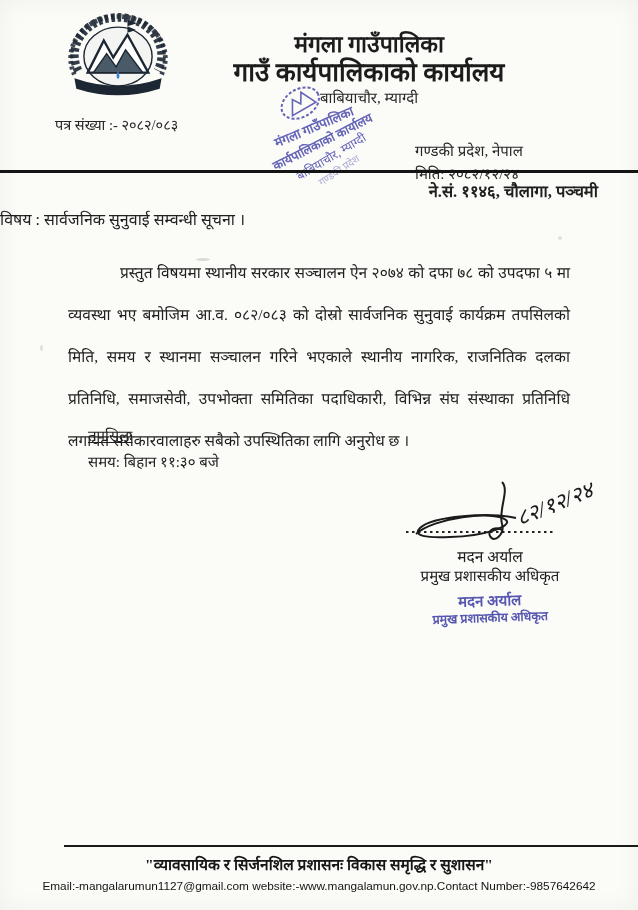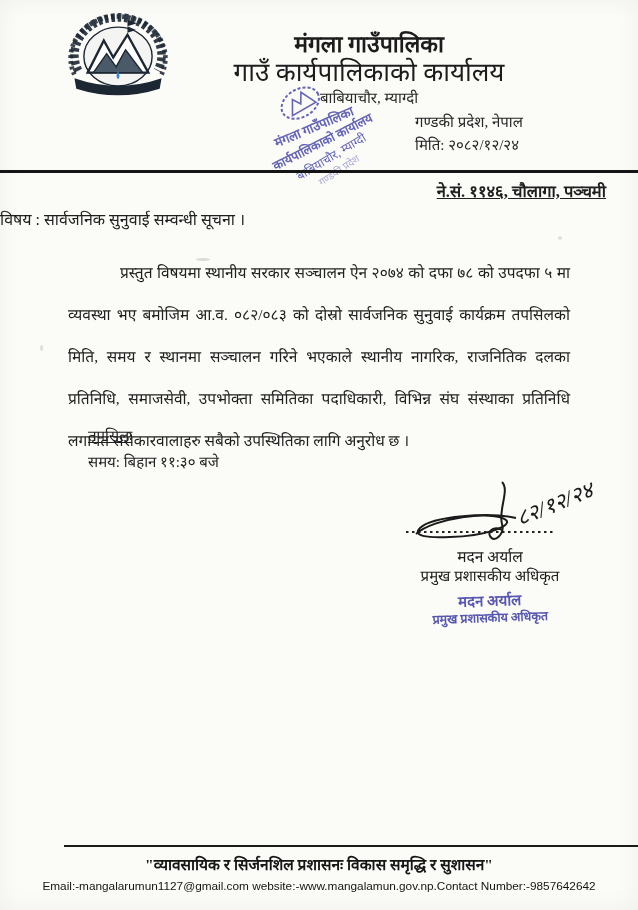--- a/index.html
+++ b/index.html
@@ -11,40 +11,40 @@
   .page {
     position:relative; width:638px; height:910px;
     background:#fbfbf8; overflow:hidden; color:#222;
     box-shadow: inset 0 0 25px rgba(0,0,0,0.05);
   }
   
   .logo { position:absolute; left:60px; top:12px; width:116px; height:90px; }
   .org-line1 { position:absolute; left:160px; right:60px; top:27px; text-align:center;
     font-size:23px; font-weight:bold; color:#1c1c1c; }
   .org-line2 { position:absolute; left:140px; right:40px; top:53px; text-align:center;
-    font-size:26px; font-weight:normal; color:#1c1c1c; }
+    font-size:26px; font-weight:bold; color:#1c1c1c; }
   .org-line3 { position:absolute; left:160px; right:60px; top:87px; text-align:center;
     font-size:15px; color:#2a2a2a; }
   
   .meta-left { position:absolute; left:55px; top:112px; font-size:14.5px; line-height:26px; color:#262626; }
-  .meta-right { position:absolute; left:415px; top:111px; font-size:15px; line-height:23px; color:#262626; }
+  .meta-right { position:absolute; left:415px; top:140px; font-size:15px; line-height:23px; color:#262626; }
   
   .stamp {
     position:absolute; left:238px; top:80px; width:170px; height:125px;
     transform:rotate(-30deg); color:#4a4aad; opacity:.85;
     text-align:center; pointer-events:none;
   }
   .stamp .s-emblem { display:block; margin:0 auto 1px auto; }
   .stamp .s1 { font-size:13px; font-weight:bold; transform:rotate(7deg); }
   .stamp .s2 { font-size:12.5px; font-weight:bold; transform:rotate(3deg); }
   .stamp .s3 { font-size:12px; transform:rotate(-1deg); }
   .stamp .s4 { font-size:10px; opacity:.55; transform:rotate(-4deg); }
   
   .rule-top { position:absolute; left:0; right:0; top:170px; height:3px; background:#141414; }
-  .ne-line { position:absolute; right:32px; top:179px; font-size:16.5px; font-weight:bold; color:#1f1f1f;text-decoration:underline; }
+  .ne-line { position:absolute; right:40px; top:179px; font-size:16.5px; font-weight:bold; color:#1f1f1f; }
   
   .subject { position:absolute; left:0; right:30px; top:208px; text-align:left;
     font-size:16px; color:#1f1f1f; }
   .body-par { position:absolute; left:68px; right:68px; top:252px;
     font-size:15.5px; line-height:42px; text-align:justify; text-indent:52px; color:#1f1f1f; }
   
   .tapsil { position:absolute; left:88px; top:388px; font-size:15px; line-height:25.5px; color:#1f1f1f; }
   .tapsil .t-head { text-decoration:underline; font-weight:normal;margin-top:36px; }
   
   .sig-svg { position:absolute; left:398px; top:480px; width:205px; height:68px; }
@@ -90,20 +90,21 @@
     <path d="M60,62 q3,6 0,9 q-3,-3 0,-9" fill="#3a7fd5"></path>
 
     <path d="M14,70 Q60,86 106,70 L104,81 Q60,95 16,81 Z" fill="#1c2733"></path>
   </svg>
 
   <div class="org-line1">मंगला गाउँपालिका</div>
   <div class="org-line2">गाउँ कार्यपालिकाको कार्यालय</div>
   <div class="org-line3">बाबियाचौर, म्याग्दी</div>
 
   <div class="meta-left">
+    <div>पत्र संख्या :- २०८२/०८३</div>
   </div>
 
   <div class="meta-right">
     <div>गण्डकी प्रदेश, नेपाल</div>
     <div>मिति: २०८२/१२/२४</div>
   </div>
 
   <div class="stamp">
     <svg class="s-emblem" width="46" height="34" viewBox="0 0 46 34">
       <ellipse cx="23" cy="17" rx="20" ry="14" fill="none" stroke="#4a4aad" stroke-width="2" stroke-dasharray="3 2"></ellipse>

